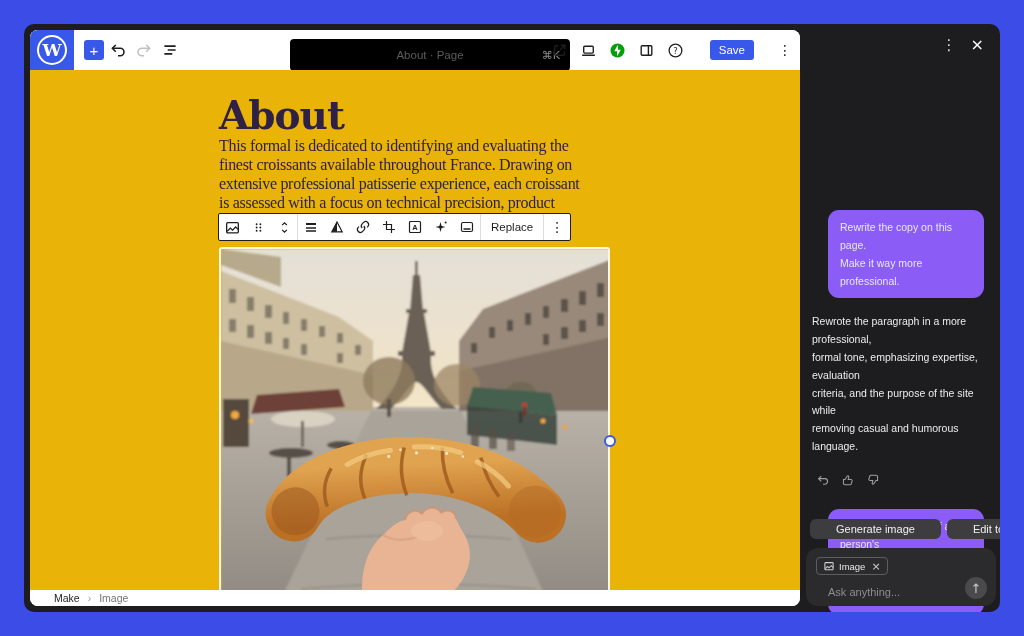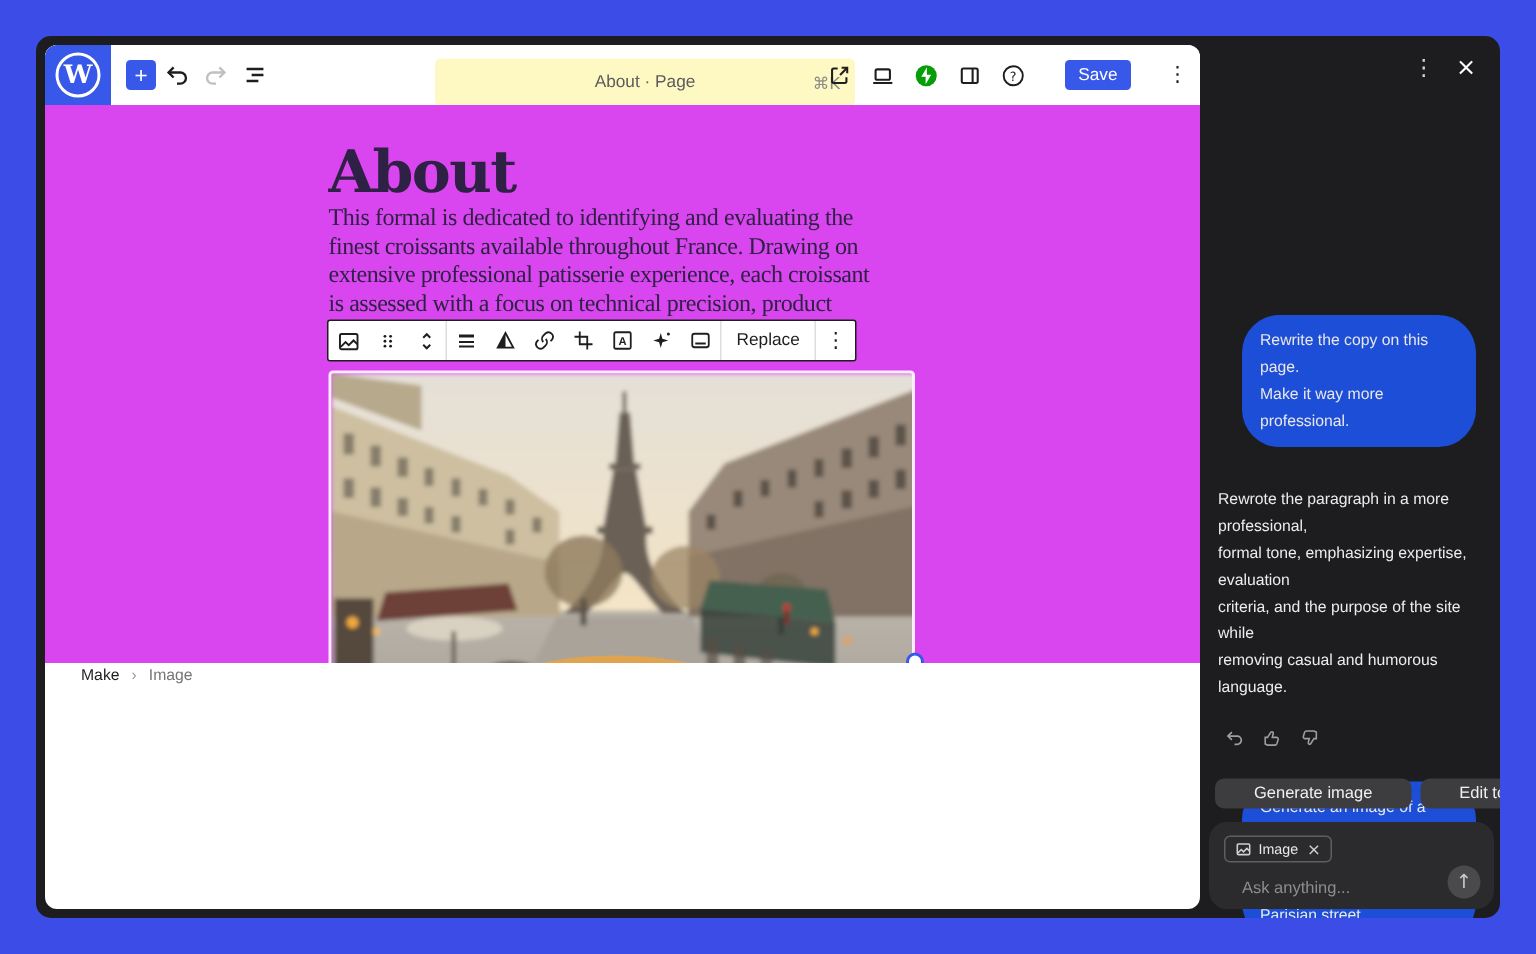--- a/index.html
+++ b/index.html
@@ -14,31 +14,31 @@
             background:#fff; border-radius:8px; overflow:hidden; display:flex; flex-direction:column; }
 
   .topbar { height:40px; background:#fff; position:relative; display:flex; align-items:center; flex:0 0 auto; }
   .wp-logo { width:44px; height:40px; background:#3858e9; display:flex; align-items:center; justify-content:center; }
   .wp-circle { width:30px; height:30px; border:2px solid #fff; border-radius:50%; color:#fff;
                font-family:"DejaVu Serif", serif; font-weight:700; font-size:17px;
                display:flex; align-items:center; justify-content:center; }
   .inserter { width:20px; height:20px; background:#3858e9; border-radius:3px; color:#fff; font-size:15px;
               display:flex; align-items:center; justify-content:center; margin-left:10px; cursor:pointer; }
   .tb-icon { width:24px; height:24px; display:flex; align-items:center; justify-content:center; margin-left:2px; cursor:pointer; }
-  .docbar { position:absolute; left:260px; top:9px; width:280px; height:32px; background:#fef9c3;
+  .docbar { position:absolute; left:260px; top:9px; width:280px; height:32px; background:#000000;
             border-radius:4px; display:flex; align-items:center; justify-content:center; cursor:pointer; }
   .docbar .doc-title { font-size:11.5px; color:#5c5c5c; }
   .docbar .shortcut { position:absolute; right:10px; font-size:11px; color:#8a8a8a; font-family:"DejaVu Sans", sans-serif; }
   .topbar-right { position:absolute; right:6px; top:0; height:40px; display:flex; align-items:center; gap:3px; }
   .save-btn { background:#3858e9; color:#fff; font-size:11.5px; border:none; border-radius:3px;
               padding:4px 9px; margin:0 19px; cursor:pointer; font-family:inherit; }
   .kebab { color:#1e1e1e; font-size:14px; font-family:"DejaVu Sans", sans-serif; width:18px; text-align:center; cursor:pointer; }
 
   
-  .canvas { height:372px; background:#d946ef; position:relative; overflow:hidden; flex:0 0 auto; }
+  .canvas { height:520px; background:#eab308; position:relative; overflow:hidden; flex:0 0 auto; }
   .page-title { position:absolute; left:189px; top:22px; font-family:"DejaVu Serif", serif; font-weight:700;
                 font-size:39px; color:#2e2145; letter-spacing:-1px; }
   .body-text { position:absolute; left:189px; top:66px; font-family:"Liberation Serif", serif;
                font-size:16px; line-height:19px; letter-spacing:-0.3px; color:#2e2145; white-space:pre; }
 
   .block-toolbar { position:absolute; left:188px; top:143px; height:28px; background:#fff;
                    border:1px solid #1e1e1e; border-radius:2px; display:flex; align-items:center; }
   .bt-icon { width:26px; height:26px; display:flex; align-items:center; justify-content:center; cursor:pointer; }
   .bt-sep { width:1px; height:26px; background:#ddd; }
   .replace-btn { font-size:11.5px; color:#1e1e1e; padding:0 10px; background:none; border:none;
@@ -56,23 +56,23 @@
   .bc-sep { color:#9a9a9a; }
   .bc-current { color:#757575; cursor:pointer; }
 
   
   .ai-panel { position:absolute; left:776px; top:0; width:200px; height:588px; color:#ececec; }
   .panel-header { display:flex; justify-content:flex-end; align-items:center; gap:14px; padding:12px 16px 0 0; }
   .panel-kebab { color:#d5d5d5; font-size:15px; font-family:"DejaVu Sans", sans-serif; cursor:pointer; }
   .panel-close { color:#fff; font-size:16px; font-family:"DejaVu Sans", sans-serif; cursor:pointer; line-height:1; }
 
   .chat { position:absolute; left:12px; right:16px; top:186px; display:flex; flex-direction:column; }
-  .user-bubble { background:#1d4ed8; border-radius:25px; padding:8px 12px; font-size:10.5px; line-height:1.72;
+  .user-bubble { background:#8b5cf6; border-radius:11px; padding:8px 12px; font-size:10.5px; line-height:1.72;
                  color:#e8e8e8; white-space:pre-line; align-self:flex-end; max-width:156px; }
-  .ai-text { font-size:10.5px; line-height:1.7; color:#ececec; white-space:pre-line; margin-top:27px; }
+  .ai-text { font-size:10.5px; line-height:1.7; color:#ececec; white-space:pre-line; margin-top:15px; }
   .feedback-row { display:flex; gap:11px; margin-top:17px; margin-left:4px; align-items:center; }
   .fb-icon { cursor:pointer; display:flex; }
   .gap-lg { margin-top:22px; }
 
   .action-row { position:absolute; left:10px; top:495px; display:flex; gap:6px; }
   .action-btn { background:#3d3d40; color:#f0f0f0; font-size:11px; border:none; border-radius:6px;
                 padding:4px 26px; white-space:nowrap; cursor:pointer; font-family:inherit; flex:0 0 auto; }
 
   .chat-input { position:absolute; left:6px; right:4px; bottom:6px; height:58px; background:#2b2b2d;
                 border-radius:12px; padding:9px 10px; }

